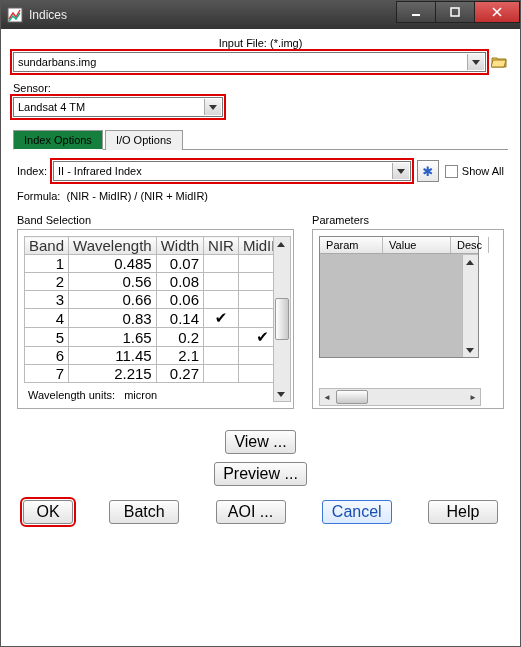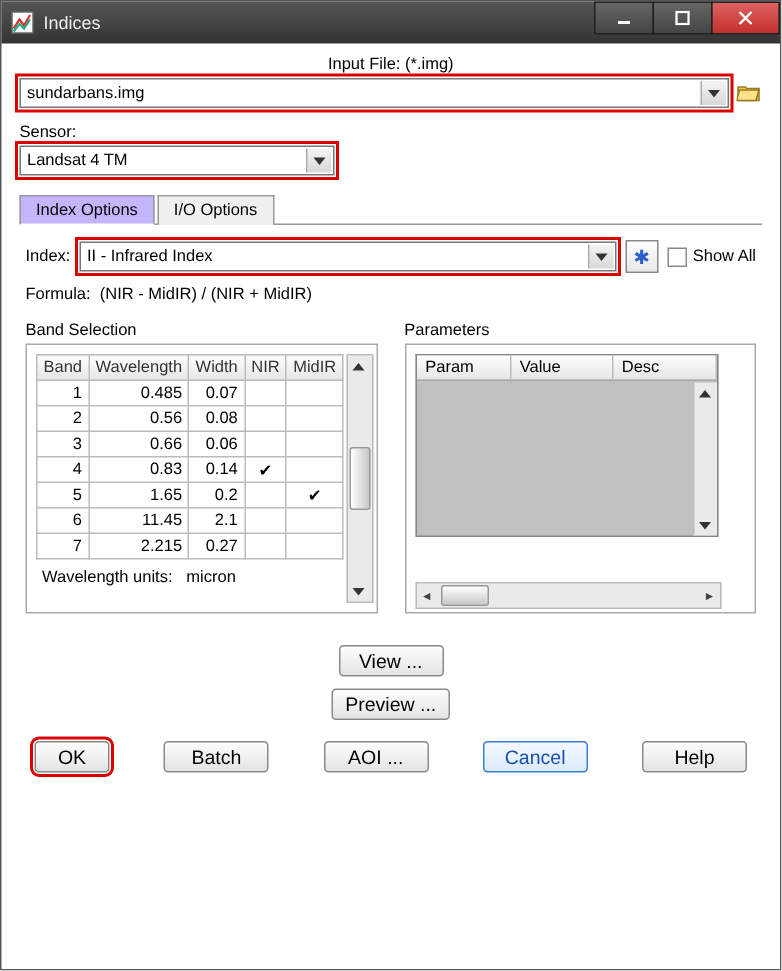--- a/index.html
+++ b/index.html
@@ -116,21 +116,21 @@
   .tab {
     padding: 3px 10px;
     border: 1px solid #999;
     border-bottom: none;
     background: #f0f0f0;
     margin-right: 2px;
     position: relative;
     top: 1px;
   }
   .tab.active {
-    background: #c4b5fd;
+    background: #15803d;
     border-bottom: 1px solid #fff;
     top: 1px;
   }
   .tabbody {
     padding: 10px 4px 0 4px;
   }
   .index-row {
     display: flex;
     align-items: center;
     gap: 6px;
@@ -195,21 +195,21 @@
   }
   .scroll-thumb {
     width: 30px; height: 12px;
     background: linear-gradient(#fff,#c8c8c8);
     border: 1px solid #999;
     border-radius: 2px;
     margin-left: 2px;
   }
   table.band {
     border-collapse: collapse;
-    font-size: 11px;
+    font-size: 15px;
     width: calc(100% - 20px);
   }
   table.band th, table.band td {
     border: 1px solid #bbb;
     padding: 0 4px;
     height: 16px;
     background: #fff;
   }
   table.band th {
     background: linear-gradient(#fdfdfd,#e6e6e6);
@@ -250,21 +250,21 @@
   }
   .btn {
     display: inline-block;
     min-width: 70px;
     padding: 2px 8px;
     border: 1px solid #888;
     background: linear-gradient(#fdfdfd,#e4e4e4);
     border-radius: 3px;
     margin: 3px 4px;
     text-align: center;
-    font-size: 13px;
+    font-size: 16px;
     box-sizing: border-box;
   }
   .btn.blue {
     border: 1px solid #3a78d8;
     color: #1a4db0;
     background: linear-gradient(#f4f9ff,#dcebff);
   }
   .bottom-btns {
     display: flex;
     justify-content: space-between;

